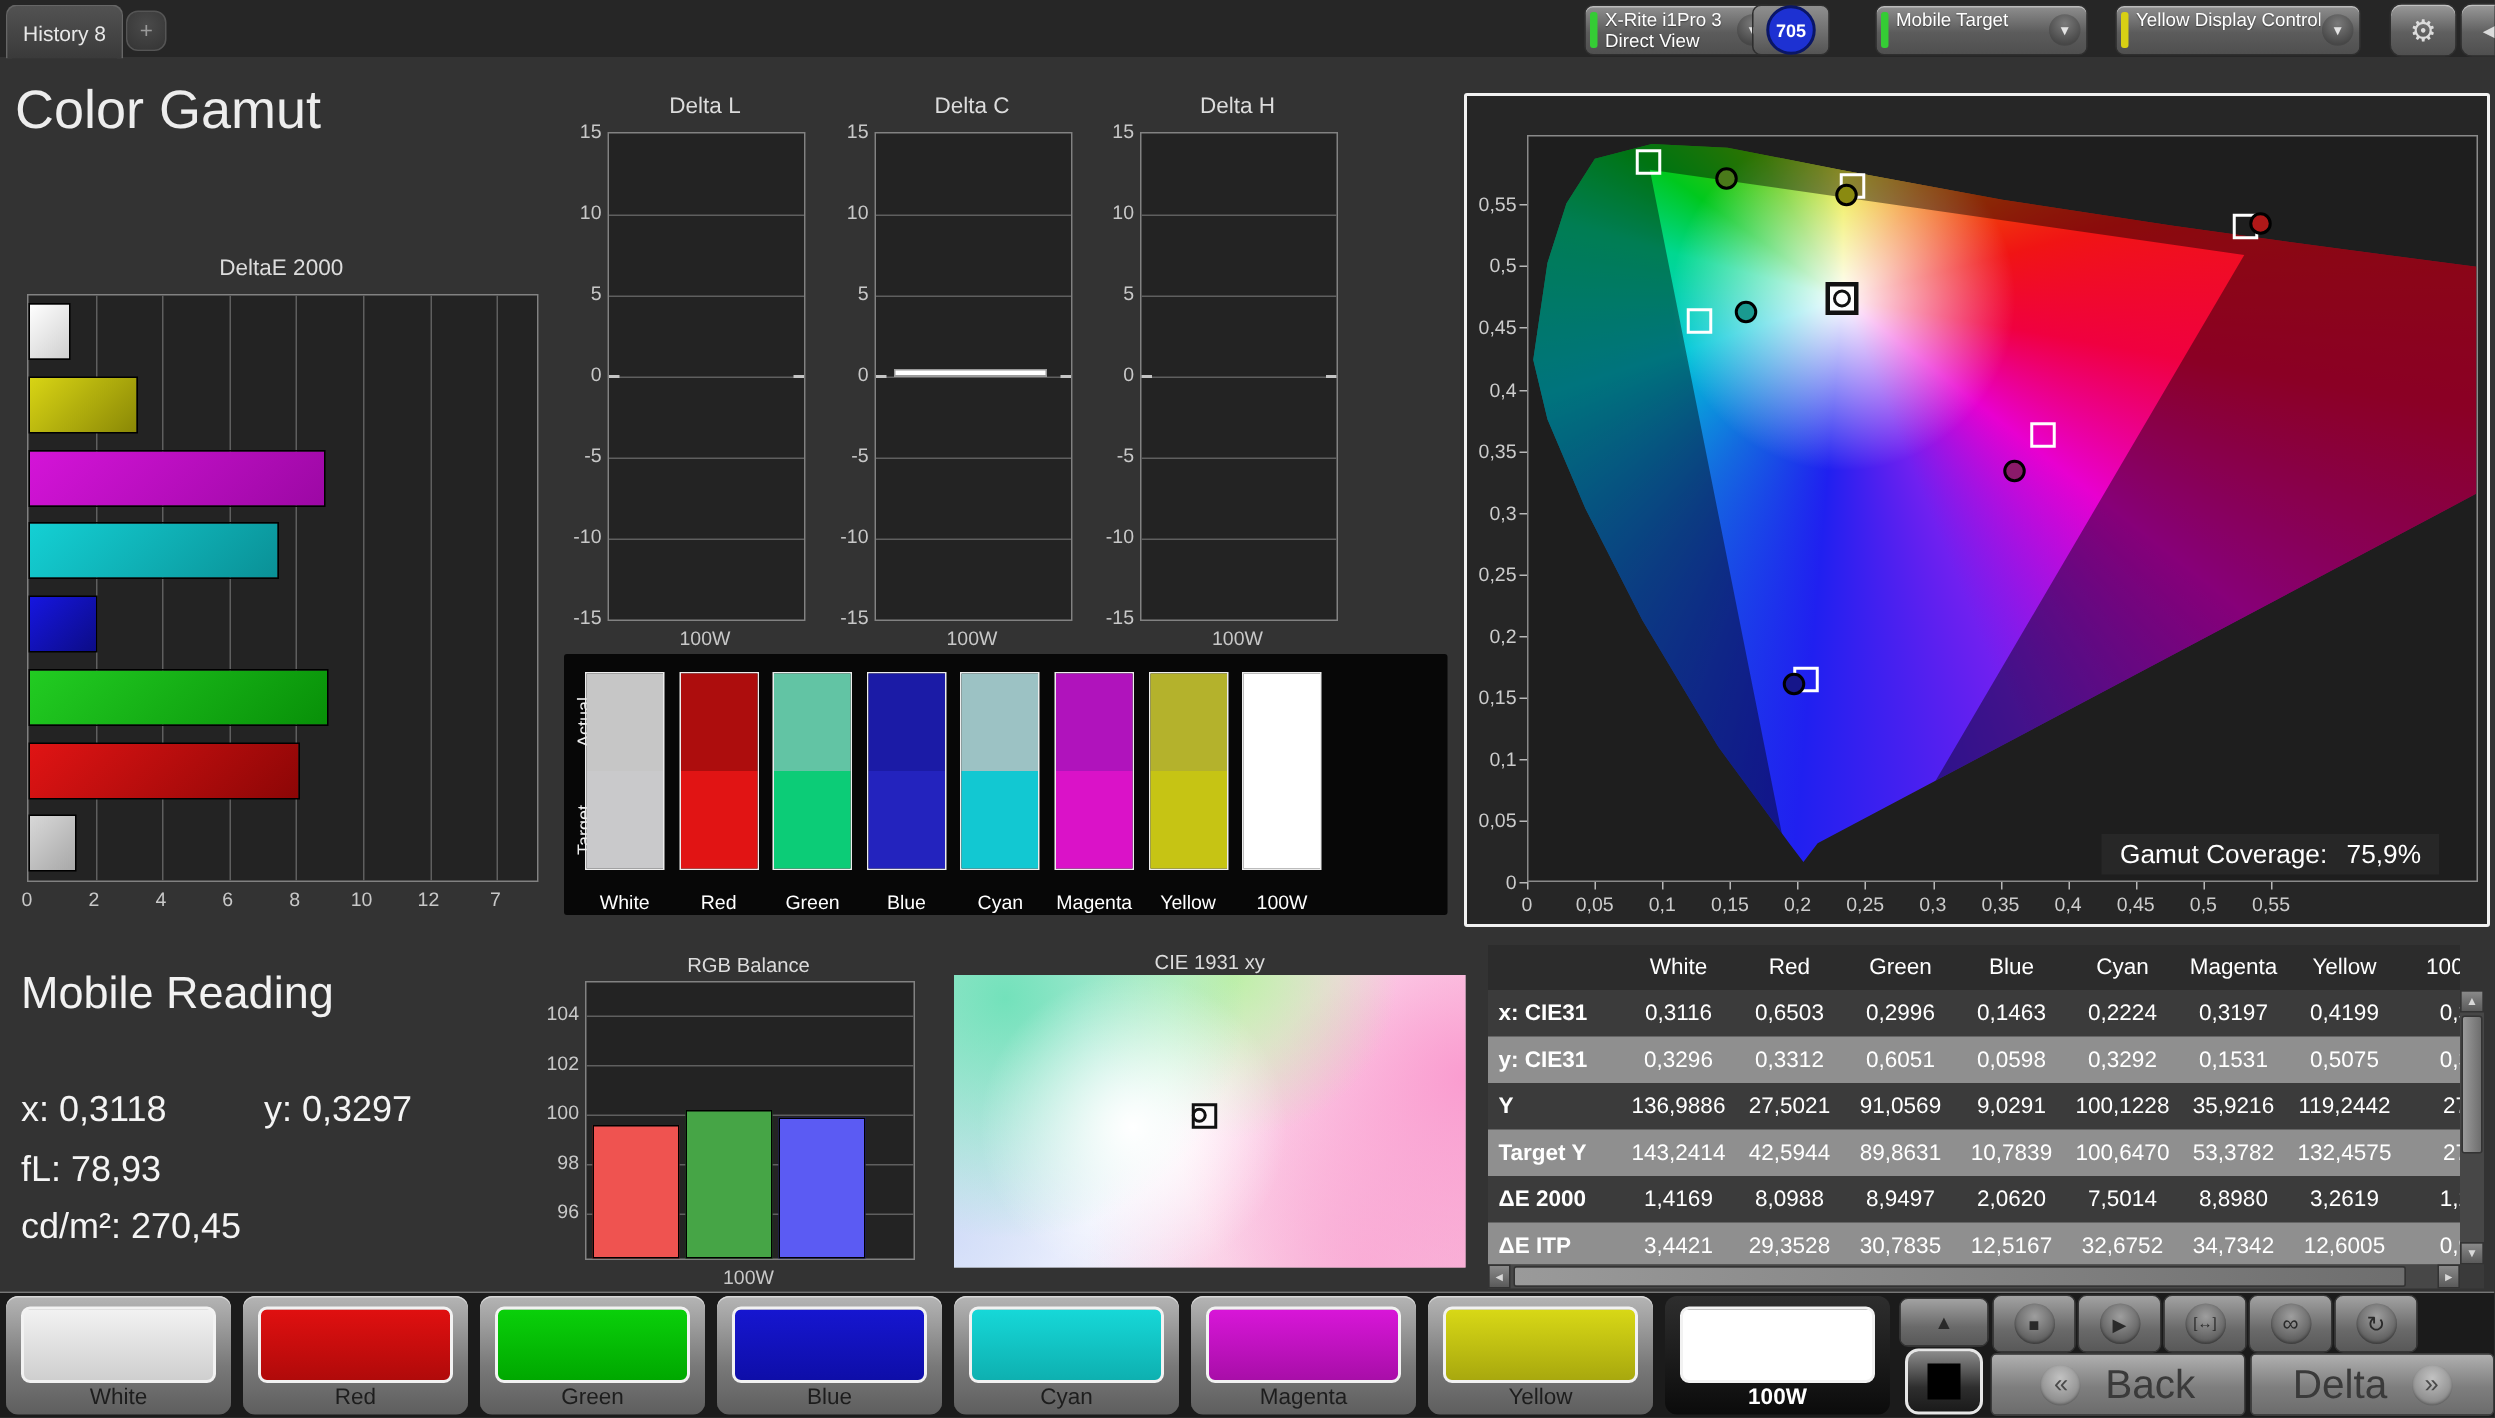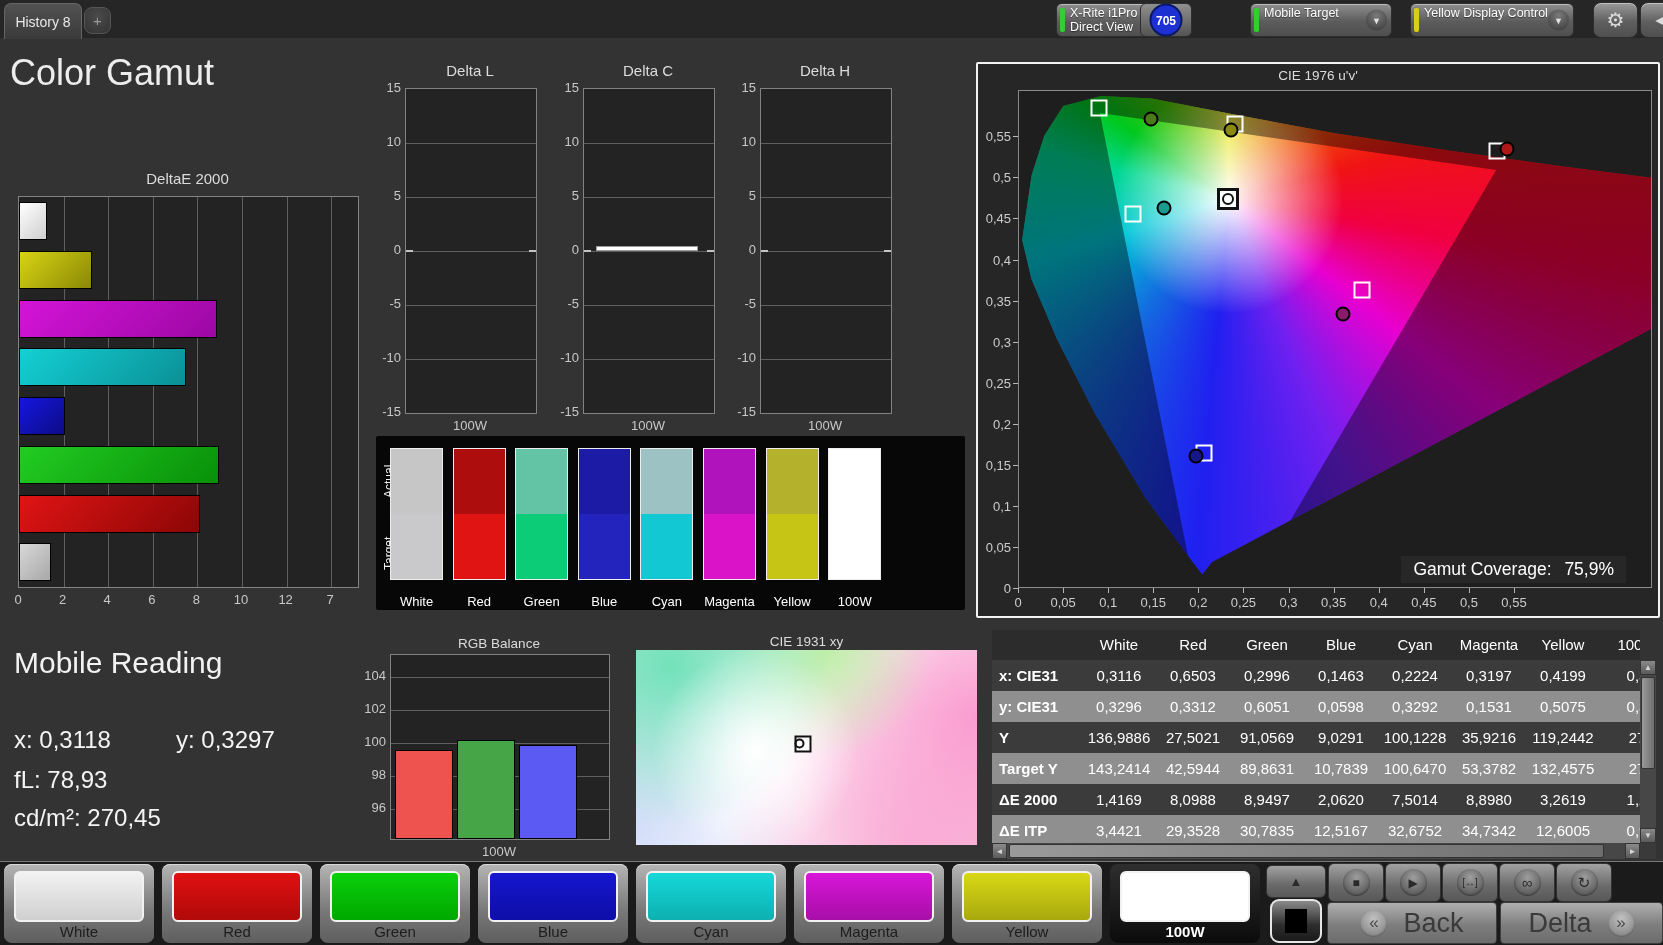--- a/index.html
+++ b/index.html
@@ -18,21 +18,21 @@
     color:#9a9a9a;font-size:15px;display:flex;align-items:center;justify-content:center;}
   .drop-btn{position:absolute;top:3px;height:32px;border-radius:6px;
     background:linear-gradient(180deg,#8f8f8f,#5c5c5c 55%,#4f4f4f);border:1px solid #2e2e2e;
     color:#fff;box-shadow:inset 0 1px 0 #bbb;}
   .accent-bar{position:absolute;left:3px;top:4px;bottom:4px;width:5px;border-radius:2px;}
   .drop-txt{position:absolute;left:13px;top:2px;right:26px;font-size:12.5px;line-height:14px;
     text-shadow:0 1px 1px rgba(0,0,0,.5);white-space:nowrap;overflow:hidden;}
   .drop-arrow{position:absolute;right:4px;top:50%;transform:translateY(-50%);width:21px;height:21px;
     border-radius:50%;background:radial-gradient(circle at 50% 30%,#7a7a7a,#474747 75%);
     color:#e4e4e4;font-size:9px;display:flex;align-items:center;justify-content:center;}
-  #badge-btn{position:absolute;left:1140px;top:3px;width:50px;height:32px;border-radius:6px;
+  #badge-btn{position:absolute;left:1168px;top:3px;width:50px;height:32px;border-radius:6px;
     background:linear-gradient(180deg,#8f8f8f,#545454);border:1px solid #2e2e2e;}
   #badge-circle{position:absolute;left:50%;top:50%;transform:translate(-50%,-50%);
     width:29px;height:29px;border-radius:50%;background:#1d31d2;border:2px solid #0a1666;
     color:#fff;font-size:12px;font-weight:bold;display:flex;align-items:center;justify-content:center;}
   .sq-btn{position:absolute;top:2px;width:43px;height:34px;border-radius:8px;
     background:linear-gradient(180deg,#9a9a9a,#5f5f5f 55%,#4f4f4f);border:1px solid #2e2e2e;
     color:#dcdcdc;display:flex;align-items:center;justify-content:center;box-shadow:inset 0 1px 0 #c0c0c0;}
   
   #page-title{position:absolute;left:10px;top:52px;font-size:36px;color:#ededed;}
   
@@ -325,21 +325,20 @@
         <div class="sw-stack">
           <div class="sw-half" style="background: rgb(255, 255, 255);"></div>
           <div class="sw-half" style="background: rgb(255, 255, 255);"></div>
         </div>
         <div class="sw-label">100W</div>
       </div>
     </div>
 </div>
 
 <div id="cie-panel">
-  <div class="chart-title" style="left:0;top:4px;width:100%;font-size:13.5px;">CIE 1976 u'v'</div>
   <div id="cie-plot">
     <div id="cie-canvas">
       <div id="cie-locus">
         <div id="cie-conic"></div>
         <div id="cie-white"></div>
         <svg id="cie-dim" viewBox="0 0 100 100" preserveAspectRatio="none">
           <path d="M0 0H100V100H0Z M12.8 3.5 L75.5 12.5 L30 90Z" fill="#000" fill-opacity="0.42" fill-rule="evenodd"></path>
         </svg>
       </div>
     </div>

